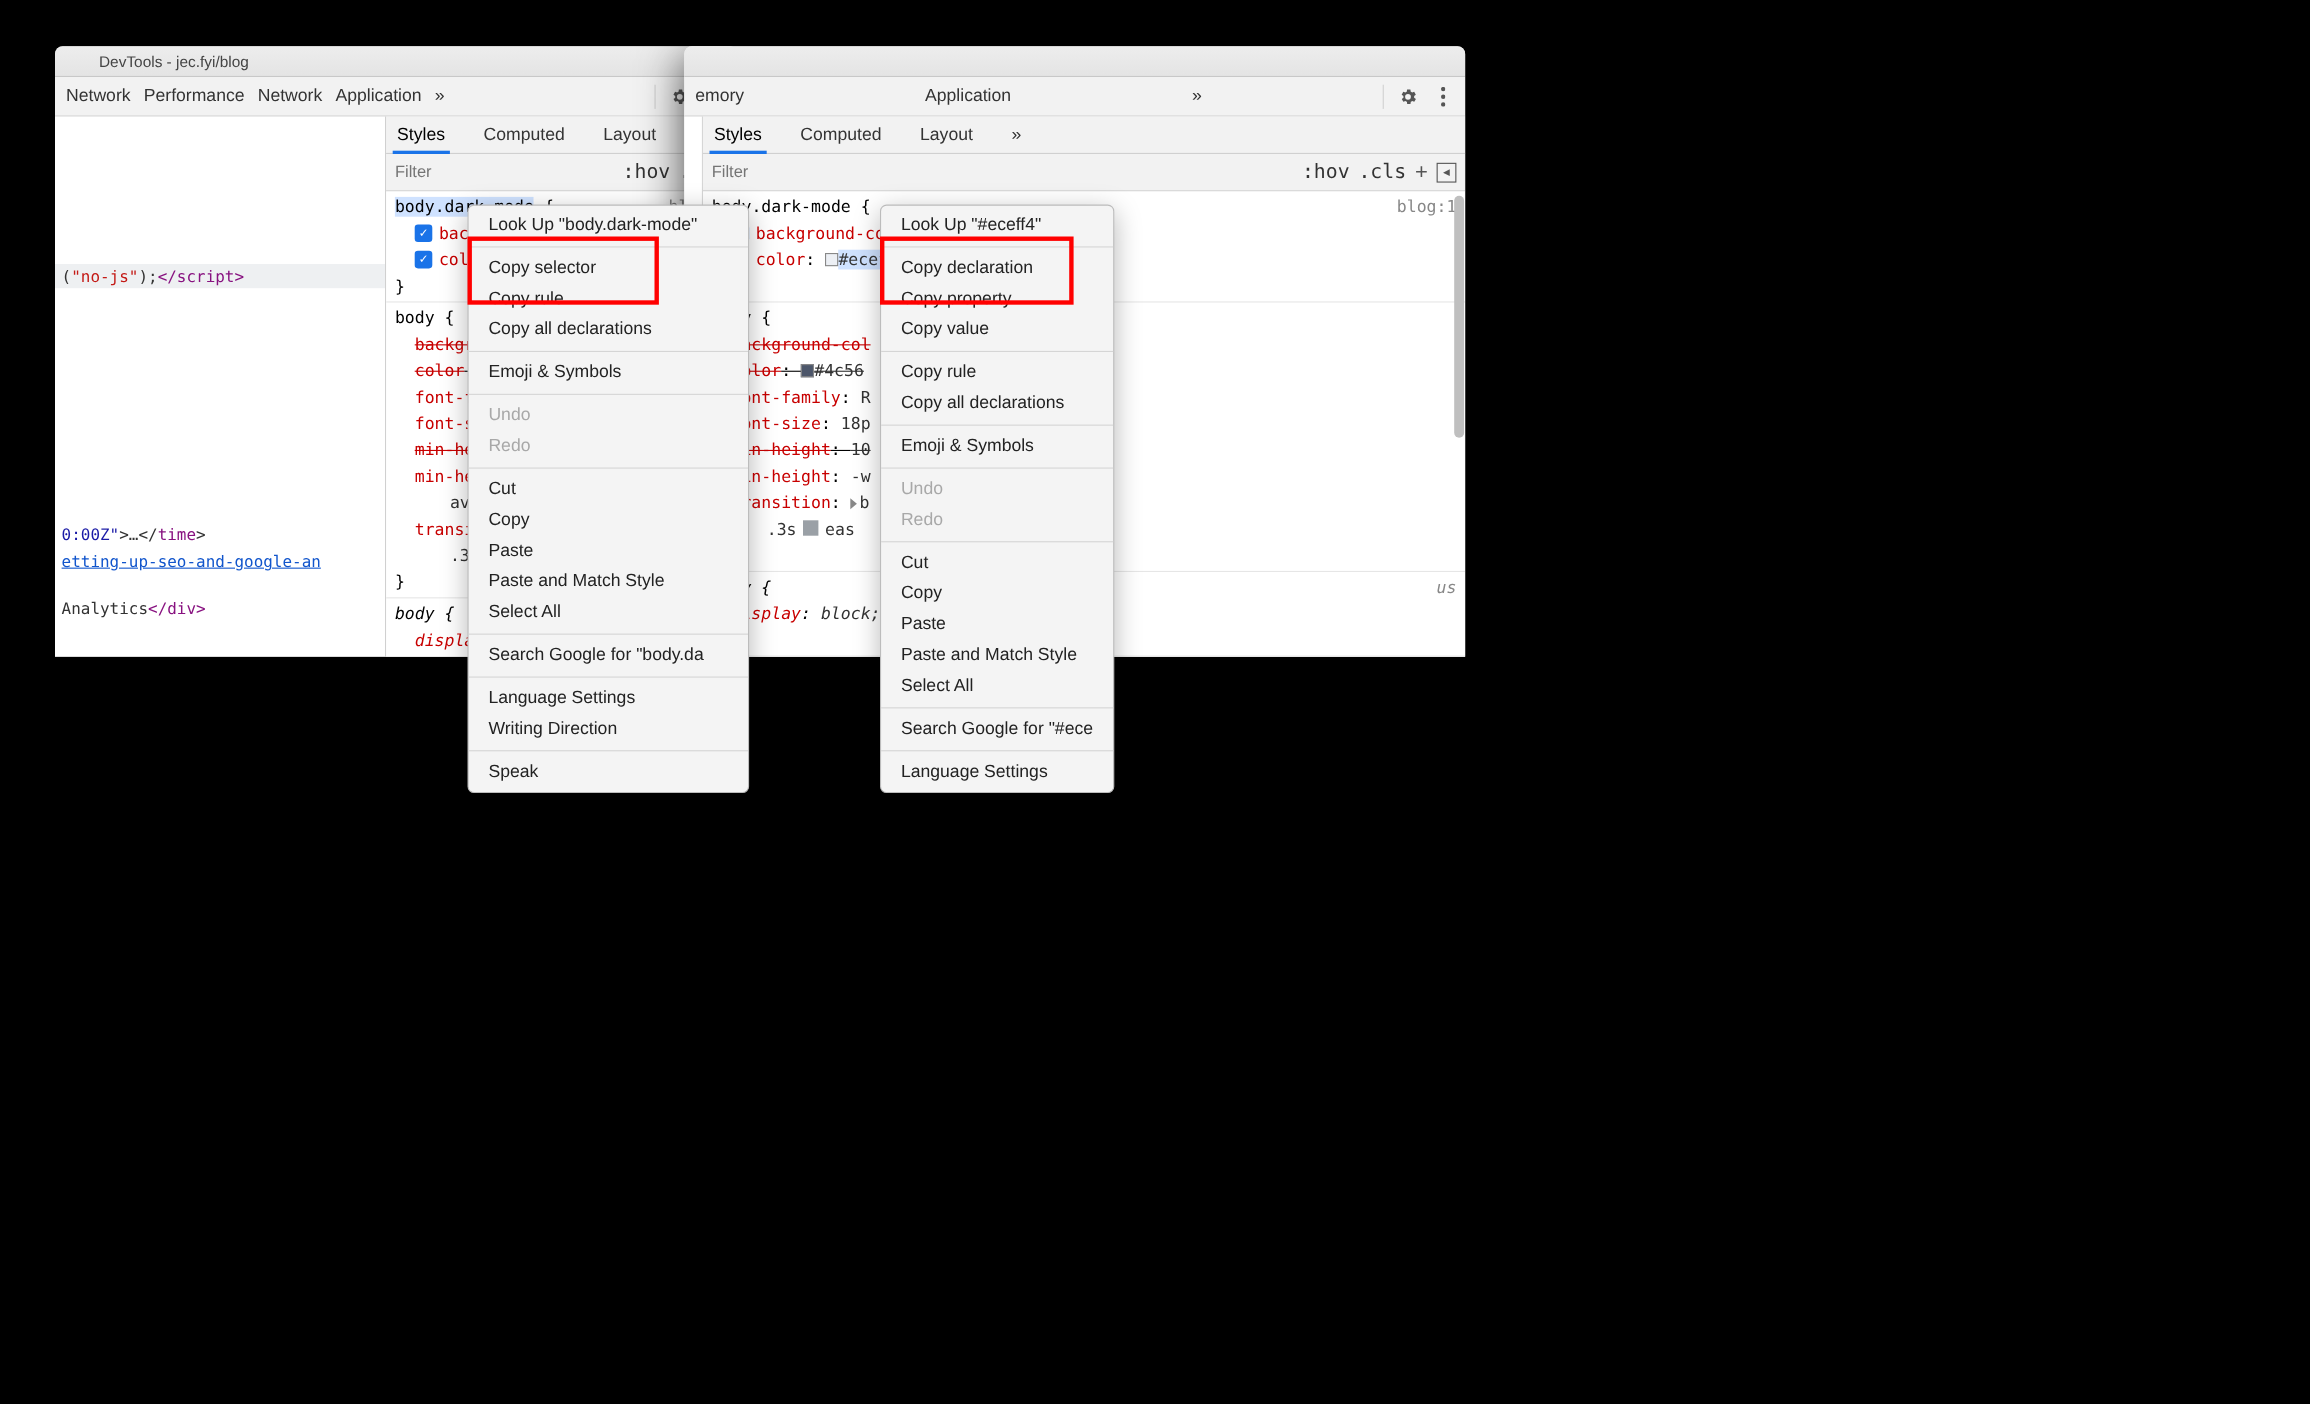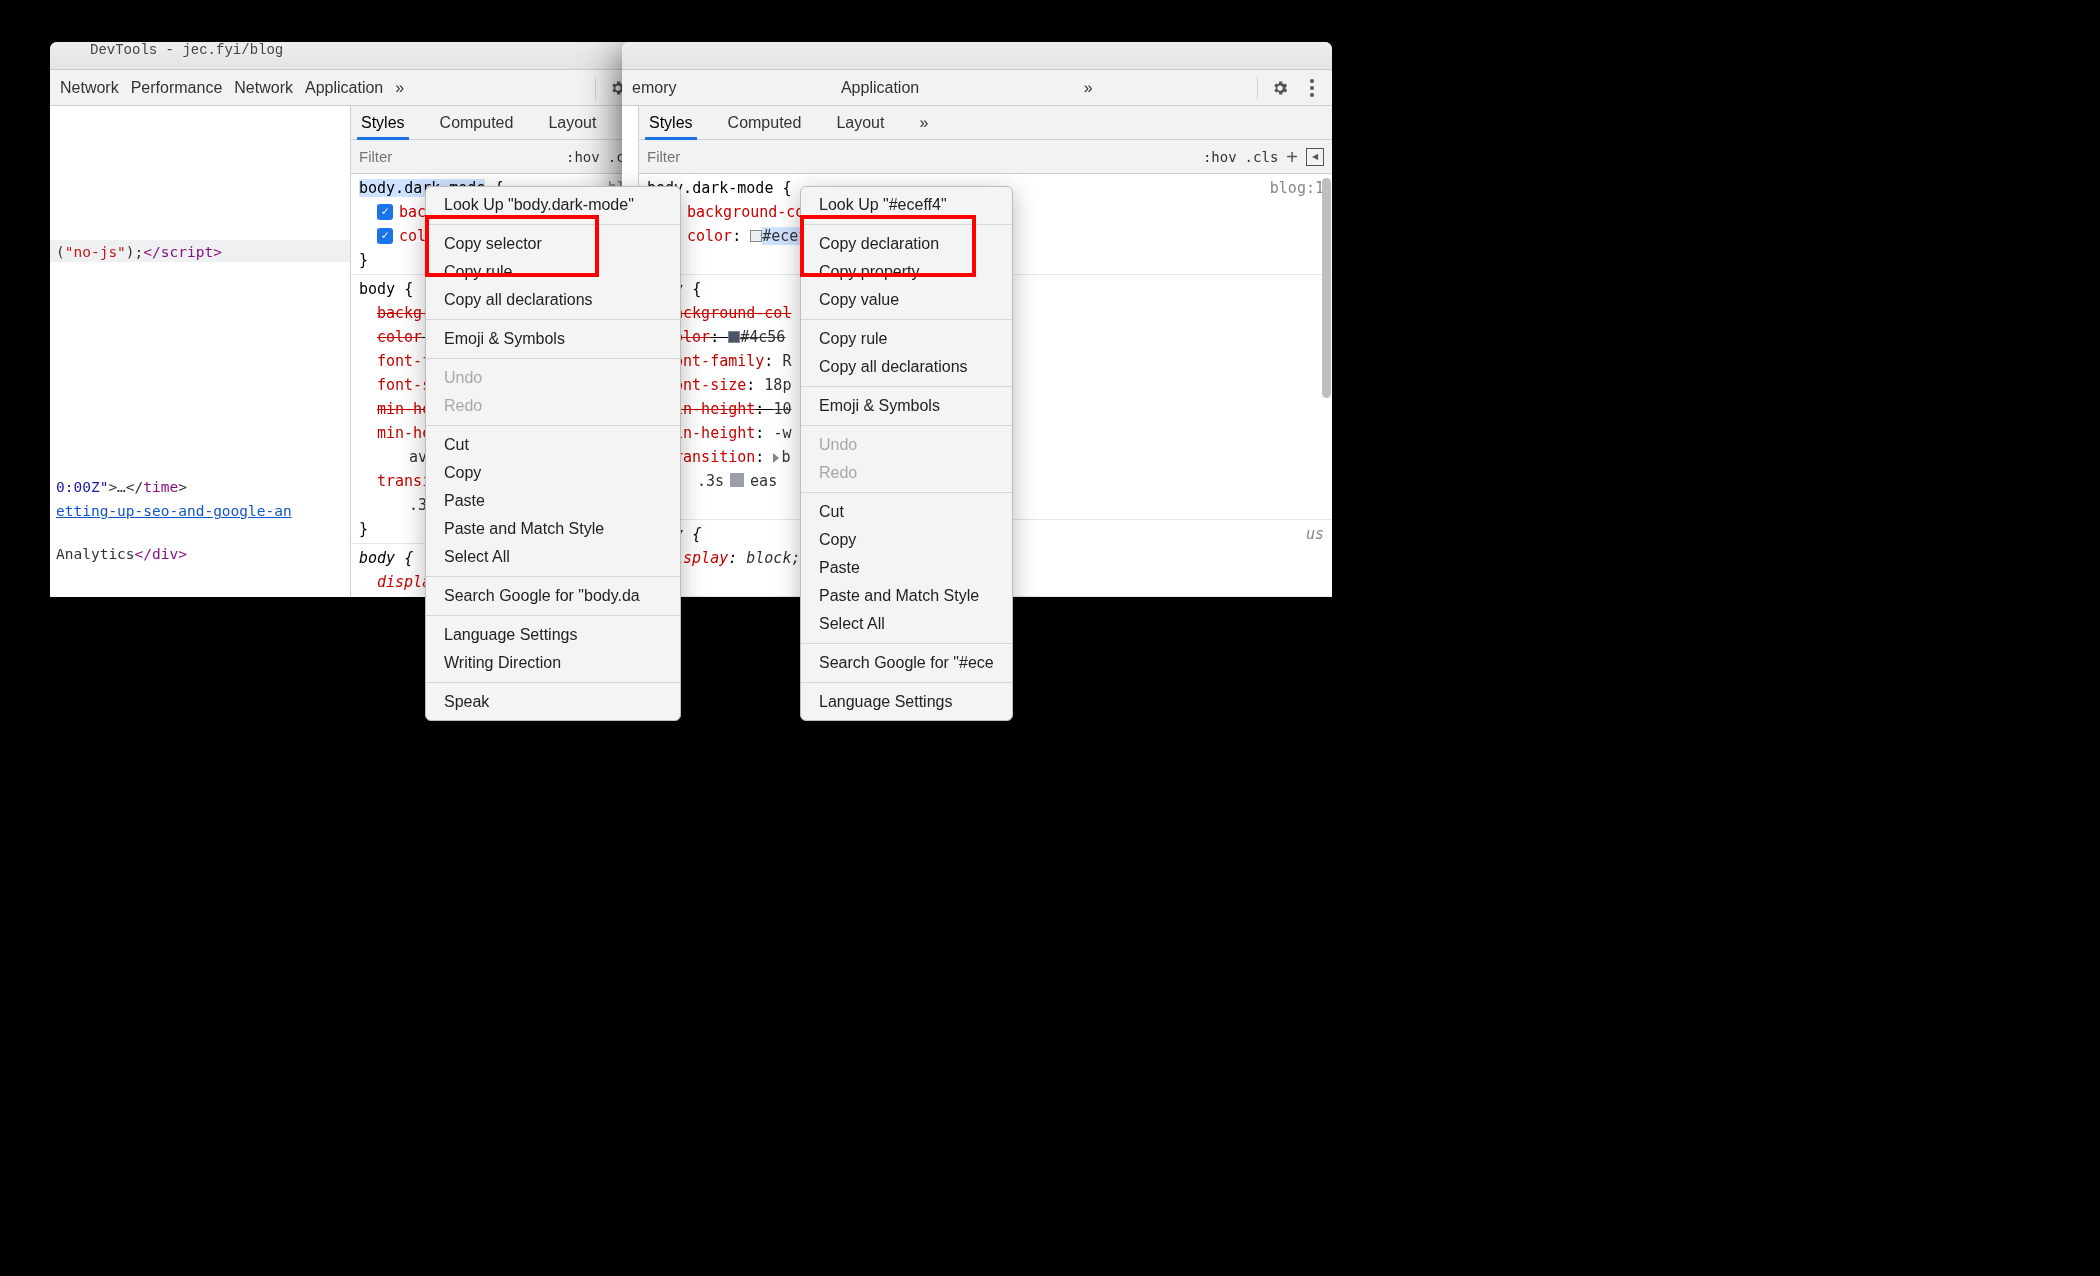--- a/index.html
+++ b/index.html
@@ -18,25 +18,24 @@
       box-shadow: 0 10px 40px rgba(0,0,0,0.7);
       overflow: hidden;
     }
     .window-left { left: 50px; top: 42px; width: 620px; height: 555px; }
     .window-right { left: 622px; top: 42px; width: 710px; height: 555px; }
     .titlebar {
       height: 28px;
       background: linear-gradient(#ededed, #e4e4e4);
       border-bottom: 1px solid #c8c8c8;
       display: flex;
-      align-items: flex-start;
+      align-items: center;
       padding-left: 40px;
       font-size: 14px;
       color: #444;
-      font-family: Liberation Mono, monospace;
     }
     .tabs {
       display: flex;
       align-items: center;
       height: 36px;
       background: #f2f2f2;
       border-bottom: 1px solid #d0d0d0;
       padding: 0 10px;
       gap: 12px;
     }
@@ -116,21 +115,21 @@
     }
     .filter-input {
       flex: 1;
       border: none;
       background: transparent;
       font-size: 15px;
       color: #888;
       outline: none;
     }
     .filter-pill {
-      font-size: 14px;
+      font-size: 18px;
       color: #333;
       font-family: Menlo, monospace;
     }
     .plus-btn {
       font-size: 20px;
       color: #555;
       line-height: 1;
     }
     .layout-toggle {
       display: inline-flex;

